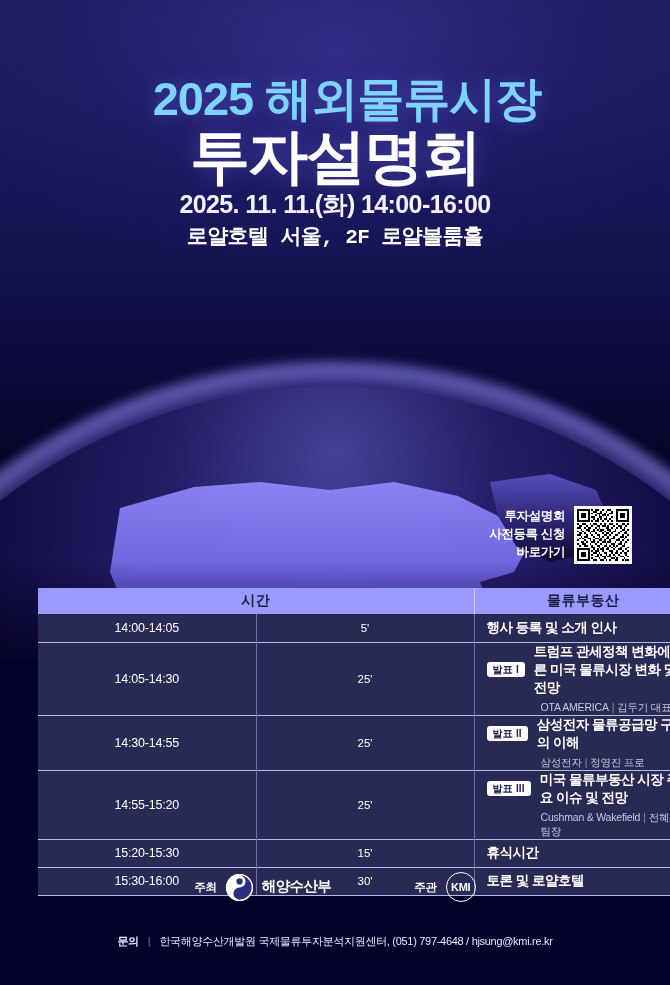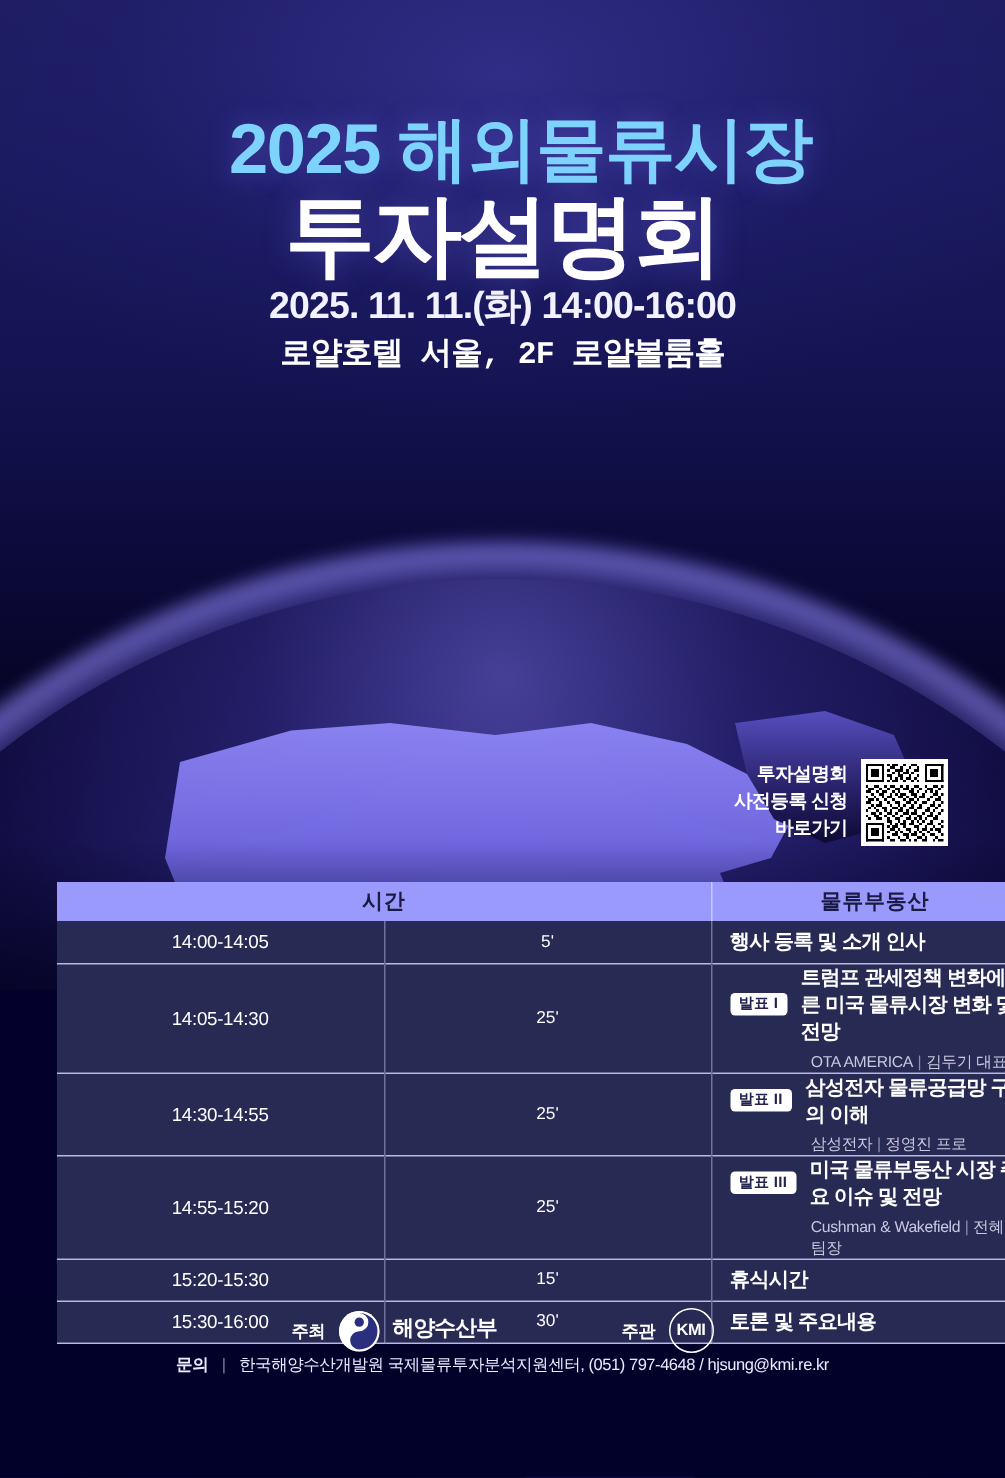--- a/index.html
+++ b/index.html
@@ -81,21 +81,21 @@
      display:flex;justify-content:center;align-items:center;gap:83px;}
   .host{display:flex;align-items:center;gap:9px;}
   .host-lbl{font-size:11.5px;font-weight:800;color:#ffffff;letter-spacing:-.3px;}
   .mof-mark{width:27px;height:27px;border-radius:50%;background:#ffffff;position:relative;flex:none;}
   .mof-mark svg{position:absolute;inset:0;width:100%;height:100%;}
   .kmi-mark{width:30px;height:30px;border-radius:50%;border:1.6px solid #ffffff;flex:none;
      display:flex;align-items:center;justify-content:center;}
   .kmi-mark span{font-size:11px;font-weight:800;color:#ffffff;letter-spacing:-.3px;}
   .host-name{font-size:14.5px;font-weight:800;color:#ffffff;letter-spacing:-.6px;line-height:1.05;}
   .host-name-en{font-size:6.5px;font-weight:700;color:#dcdbf0;letter-spacing:.2px;margin-top:1px;}
-  .contact{position:absolute;left:0;right:0;top:902px;text-align:center;z-index:7;
+  .contact{position:absolute;left:0;right:0;top:934px;text-align:center;z-index:7;
      font-size:11px;color:#eceaff;letter-spacing:-.3px;}
   .contact .ck{font-weight:800;margin-right:9px;}
   .contact .cbar{color:#7c7aa8;margin-right:9px;}
 </style>
 </head>
 <body>
 
 <div class="poster">
 
   <div class="bg-base"></div>
@@ -450,21 +450,21 @@
         <td class="c-dur">15'</td>
         <td class="c-body">
           <span class="talk-title">휴식시간</span>
         </td>
       </tr>
 
       <tr class="trow r-simple">
         <td class="c-time">15:30-16:00</td>
         <td class="c-dur">30'</td>
         <td class="c-body">
-          <span class="talk-title">토론 및 주요내용</span>
+          <span class="talk-title">토론 및 로얄호텔</span>
         </td>
       </tr>
     </tbody>
   </table>
 
   <div class="hosts">
     <div class="host">
       <span class="host-lbl">주최</span>
       <span class="mof-mark">
         <svg viewBox="0 0 40 40">

